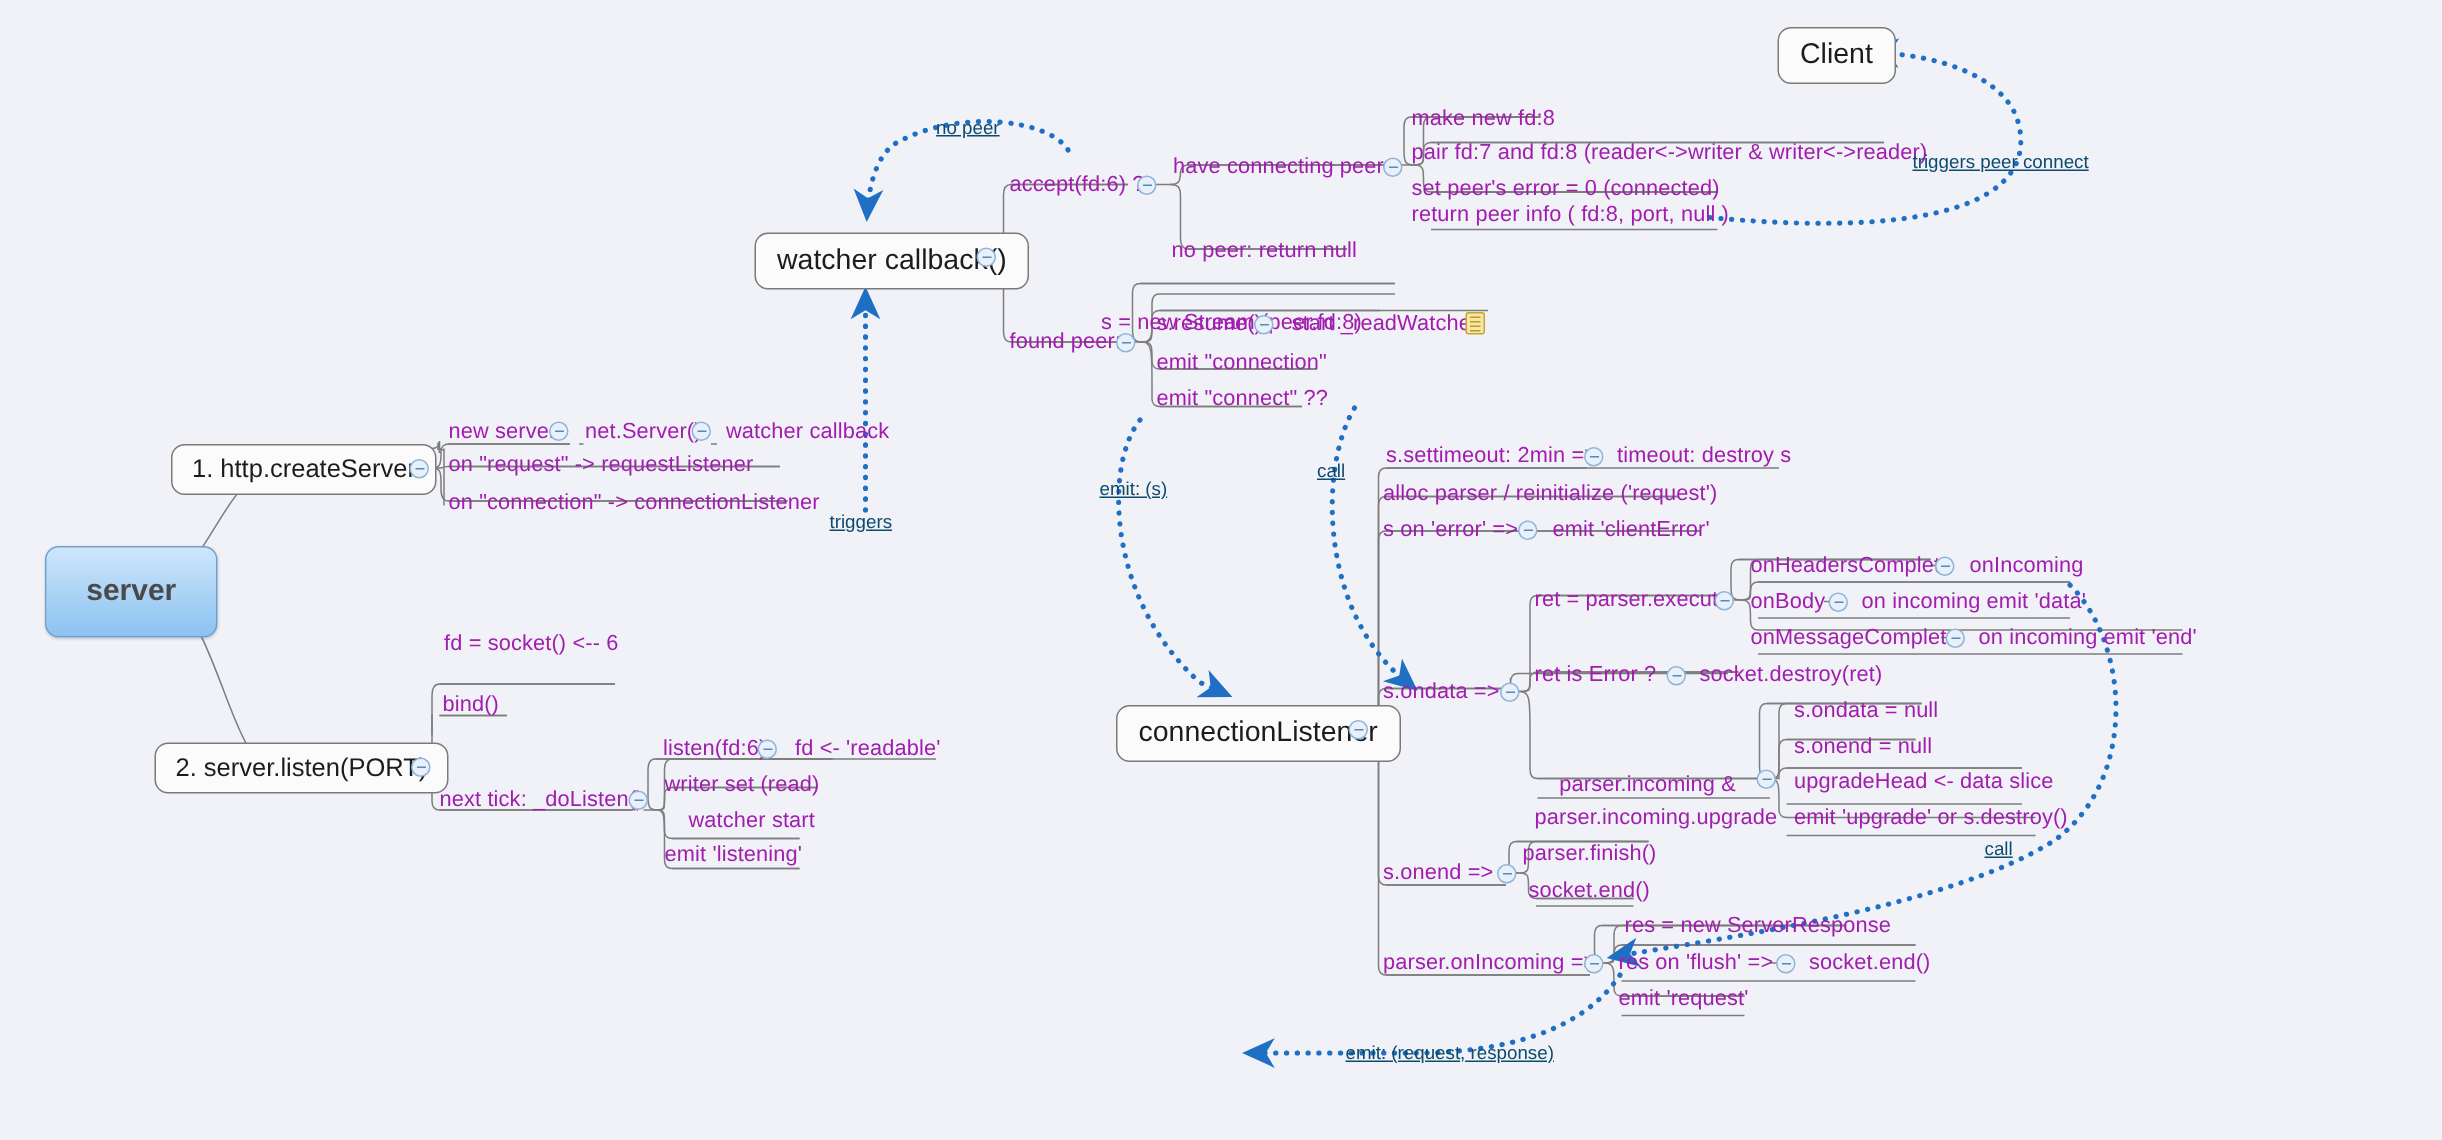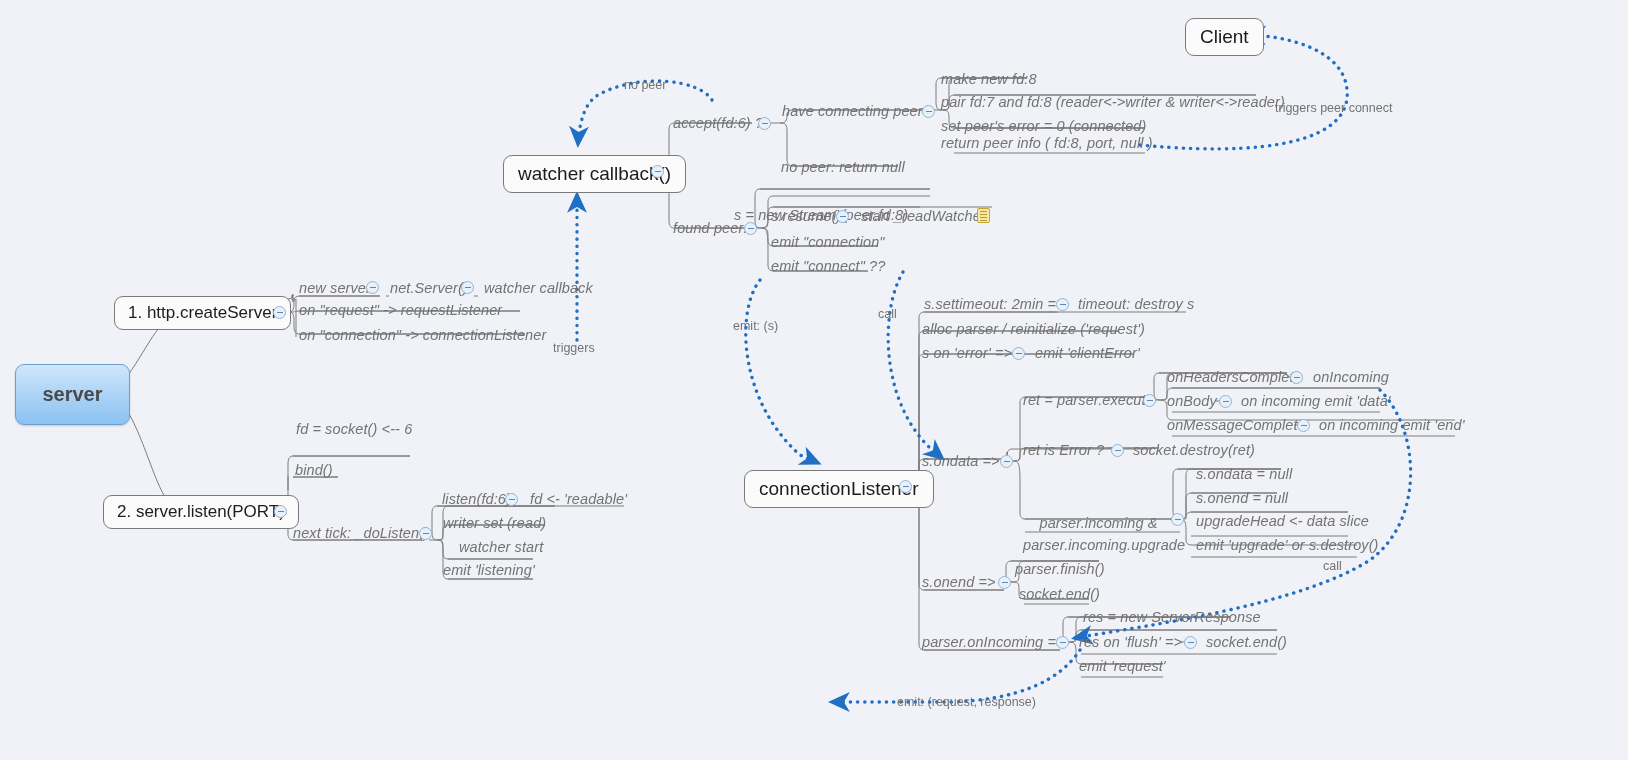--- a/index.html
+++ b/index.html
@@ -13,23 +13,22 @@
     font-family: "Liberation Sans", sans-serif;
     color: #222;
   }
   #canvas { position: absolute; inset: 0; }
   svg.links { position: absolute; left:0; top:0; width:1628px; height:760px; pointer-events:none; }
   
   .topic {
     position: absolute;
     white-space: nowrap;
     font-size: 14.5px;
-    color: #737373;
+    color: #a21caf;
     letter-spacing: .1px;
-    font-style: italic;
   }
 
   
   .boxed {
     position: absolute;
     border: 1px solid #7a7a7a;
     border-radius: 9px;
     background: #fbfbfb;
     padding: 6px 13px;
     font-size: 17px;
@@ -82,22 +81,23 @@
     content:"";
     position:absolute; left:2px; top:2px; right:2px; height:1px;
     background:#b99a2c;
     box-shadow: 0 3px 0 #b99a2c, 0 6px 0 #b99a2c, 0 9px 0 #b99a2c;
   }
 
   
   .rel-label {
     position: absolute;
     font-size: 12.5px;
-    color: #737373;
+    color: #0c4a6e;
     white-space: nowrap;
+    text-decoration: underline;
   }
 </style>
 </head>
 <body>
 
 <div id="canvas">
 
   <svg class="links" viewBox="0 0 1628 760">
     <defs>
       <marker id="arrowblue" viewBox="0 0 12 12" refX="9" refY="6" markerWidth="7" markerHeight="7" orient="auto">
@@ -272,21 +272,21 @@
       <path d="M903,272 C880,310 880,400 930,448 L942,458" marker-end="url(#arrowblue)"></path>
 
       <path d="M1140,145 C1300,160 1360,130 1345,80 C1335,50 1290,36 1248,35" marker-end="url(#arrowblue)"></path>
 
       <path d="M1380,390 C1420,430 1425,520 1370,560 C1300,605 1150,625 1075,638" marker-end="url(#arrowblue)"></path>
 
       <path d="M1080,650 C1060,680 1020,700 950,702 L832,702" marker-end="url(#arrowblue)"></path>
     </g>
   </svg>
 
-  <div class="root" style="left:15px; top:364px; width:113px; height:59px;">
+  <div class="root" style="left:30px; top:364px; width:113px; height:59px;">
     <span>server</span>
   </div>
 
   <div class="boxed" style="left:114px; top:296px;">
     <span>1. http.createServer</span>
   </div>
   <div class="minus" style="left:273px; top:306px;"></div>
 
   <div class="topic" style="left:299px; top:280px;">
     <span>new server</span>

